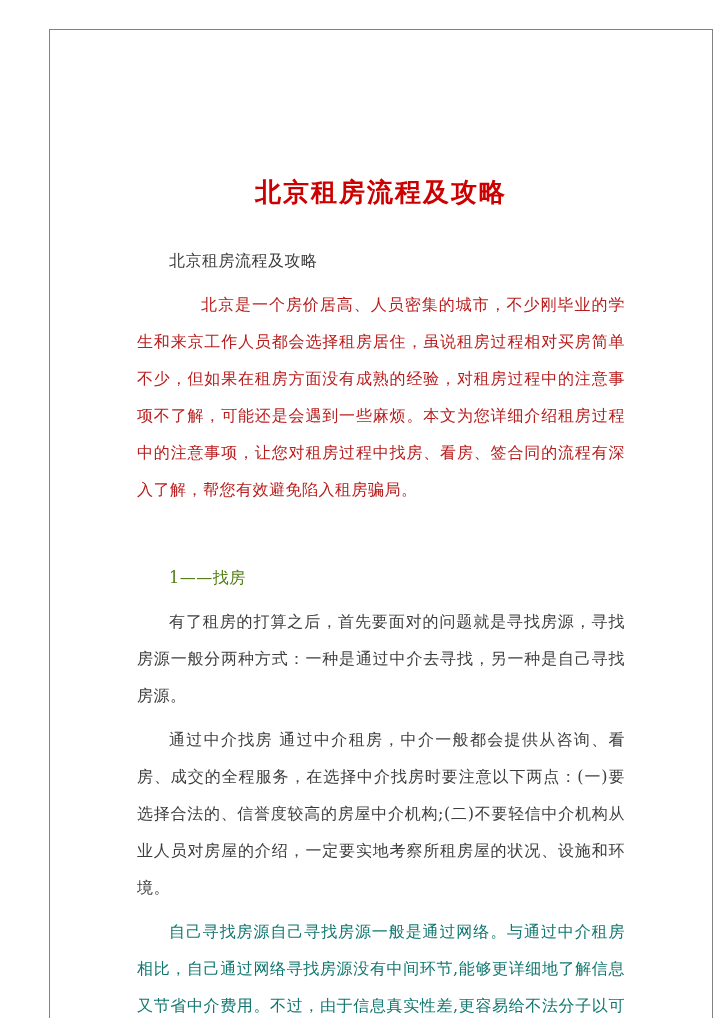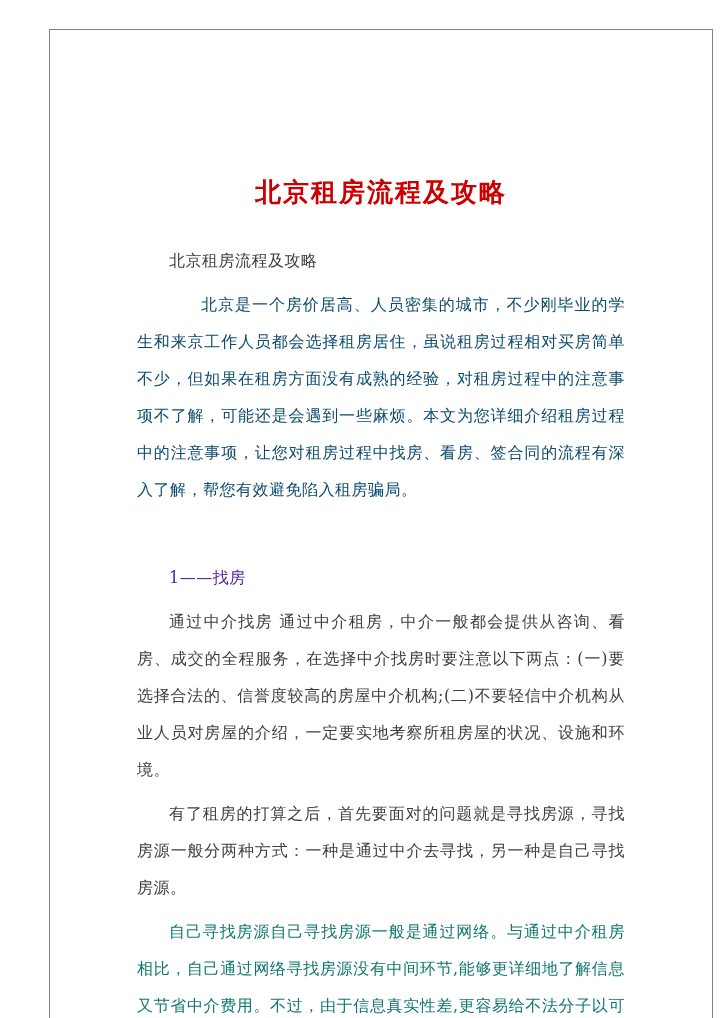--- a/index.html
+++ b/index.html
@@ -44,21 +44,21 @@
   .para.blank { height: 37px; }
 </style>
 </head>
 <body>
 
 <div class="page">
   <div class="content">
     <h1 class="doc-title" style="color: rgb(204, 0, 0);">北京租房流程及攻略</h1>
     <div class="doc-body" id="doc-body">
         <p class="para indent-2" style="color: rgb(61, 61, 61);">北京租房流程及攻略</p>
-        <p class="para indent-4" style="color: #0c4a6e;">北京是一个房价居高、人员密集的城市，不少刚毕业的学生和来京工作人员都会选择租房居住，虽说租房过程相对买房简单不少，但如果在租房方面没有成熟的经验，对租房过程中的注意事项不了解，可能还是会遇到一些麻烦。本文为您详细介绍租房过程中的注意事项，让您对租房过程中找房、看房、签合同的流程有深入了解，帮您有效避免陷入租房骗局。</p>
+        <p class="para indent-4" style="color: #b91c1c;">北京是一个房价居高、人员密集的城市，不少刚毕业的学生和来京工作人员都会选择租房居住，虽说租房过程相对买房简单不少，但如果在租房方面没有成熟的经验，对租房过程中的注意事项不了解，可能还是会遇到一些麻烦。本文为您详细介绍租房过程中的注意事项，让您对租房过程中找房、看房、签合同的流程有深入了解，帮您有效避免陷入租房骗局。</p>
         <p class="para indent-2 blank" style="color: rgb(61, 61, 61);"></p>
-        <p class="para indent-2" style="color: #4c1d95;">1——找房</p>
+        <p class="para indent-2" style="color: #4d7c0f;">1——找房</p>
+        <p class="para indent-2" style="color: rgb(61, 61, 61);">有了租房的打算之后，首先要面对的问题就是寻找房源，寻找房源一般分两种方式：一种是通过中介去寻找，另一种是自己寻找房源。</p>
         <p class="para indent-2" style="color: rgb(61, 61, 61);">通过中介找房 通过中介租房，中介一般都会提供从咨询、看房、成交的全程服务，在选择中介找房时要注意以下两点：(一)要选择合法的、信誉度较高的房屋中介机构;(二)不要轻信中介机构从业人员对房屋的介绍，一定要实地考察所租房屋的状况、设施和环境。</p>
-        <p class="para indent-2" style="color: rgb(61, 61, 61);">有了租房的打算之后，首先要面对的问题就是寻找房源，寻找房源一般分两种方式：一种是通过中介去寻找，另一种是自己寻找房源。</p>
         <p class="para indent-2" style="color: #0f766e;">自己寻找房源自己寻找房源一般是通过网络。与通过中介租房相比，自己通过网络寻找房源没有中间环节,能够更详细地了解信息又节省中介费用。不过，由于信息真实性差,更容易给不法分子以可乘之机，一旦发</p>
       </div>
   </div>
 </div>
 
 </body></html>

